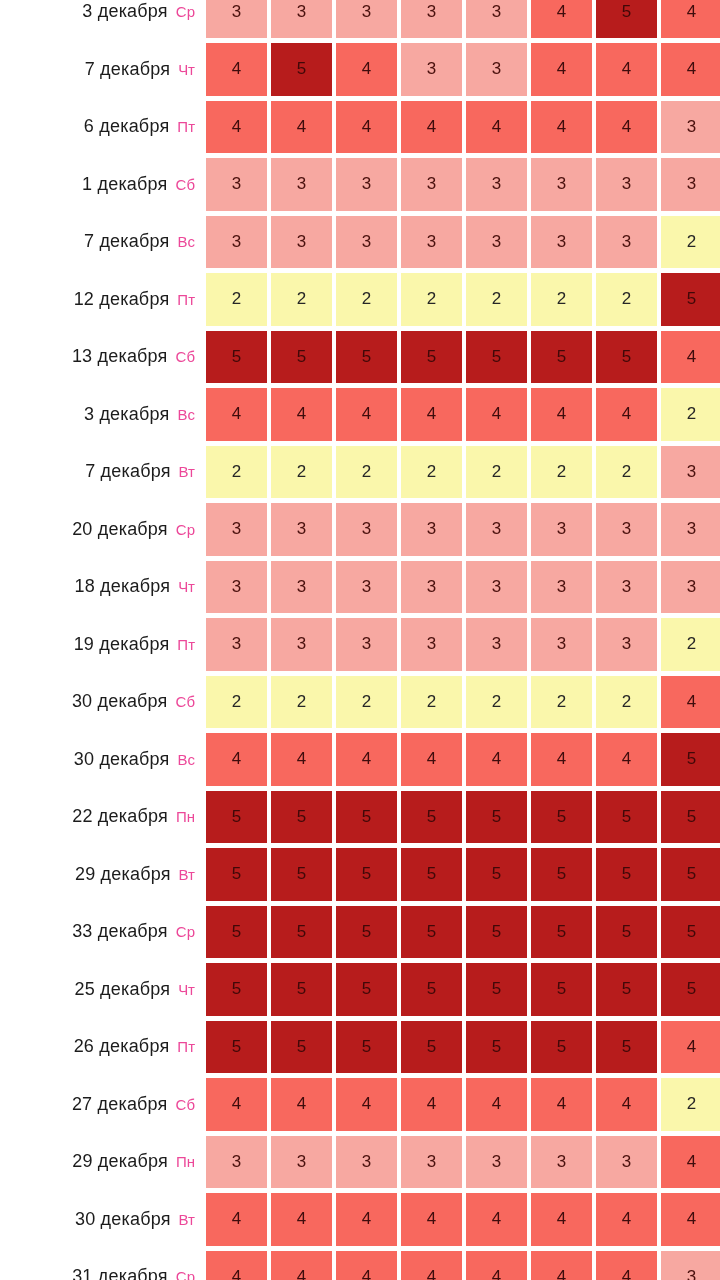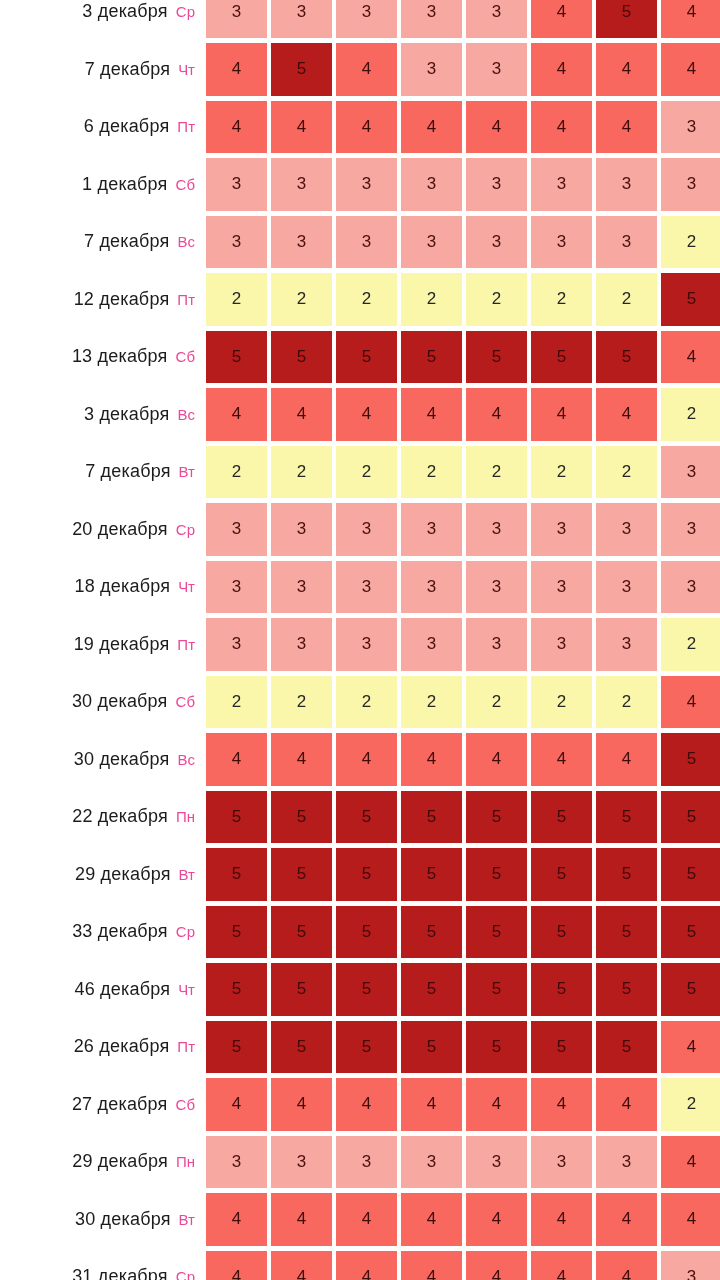--- a/index.html
+++ b/index.html
@@ -327,21 +327,21 @@
         <div class="hm-cell" style="background: rgb(183, 28, 28); color: rgb(64, 8, 8);">5</div>
         <div class="hm-cell" style="background: rgb(183, 28, 28); color: rgb(64, 8, 8);">5</div>
         <div class="hm-cell" style="background: rgb(183, 28, 28); color: rgb(64, 8, 8);">5</div>
         <div class="hm-cell" style="background: rgb(183, 28, 28); color: rgb(64, 8, 8);">5</div>
         <div class="hm-cell" style="background: rgb(183, 28, 28); color: rgb(64, 8, 8);">5</div>
         <div class="hm-cell" style="background: rgb(183, 28, 28); color: rgb(64, 8, 8);">5</div>
       </div>
     </div>
     <div class="hm-row">
       <div class="hm-label">
-        <span class="hm-date">46 декабря</span>
+        <span class="hm-date">25 декабря</span>
         <span class="hm-weekday">Чт</span>
       </div>
       <div class="hm-cells">
         <div class="hm-cell" style="background: rgb(183, 28, 28); color: rgb(64, 8, 8);">5</div>
         <div class="hm-cell" style="background: rgb(183, 28, 28); color: rgb(64, 8, 8);">5</div>
         <div class="hm-cell" style="background: rgb(183, 28, 28); color: rgb(64, 8, 8);">5</div>
         <div class="hm-cell" style="background: rgb(183, 28, 28); color: rgb(64, 8, 8);">5</div>
         <div class="hm-cell" style="background: rgb(183, 28, 28); color: rgb(64, 8, 8);">5</div>
         <div class="hm-cell" style="background: rgb(183, 28, 28); color: rgb(64, 8, 8);">5</div>
         <div class="hm-cell" style="background: rgb(183, 28, 28); color: rgb(64, 8, 8);">5</div>

